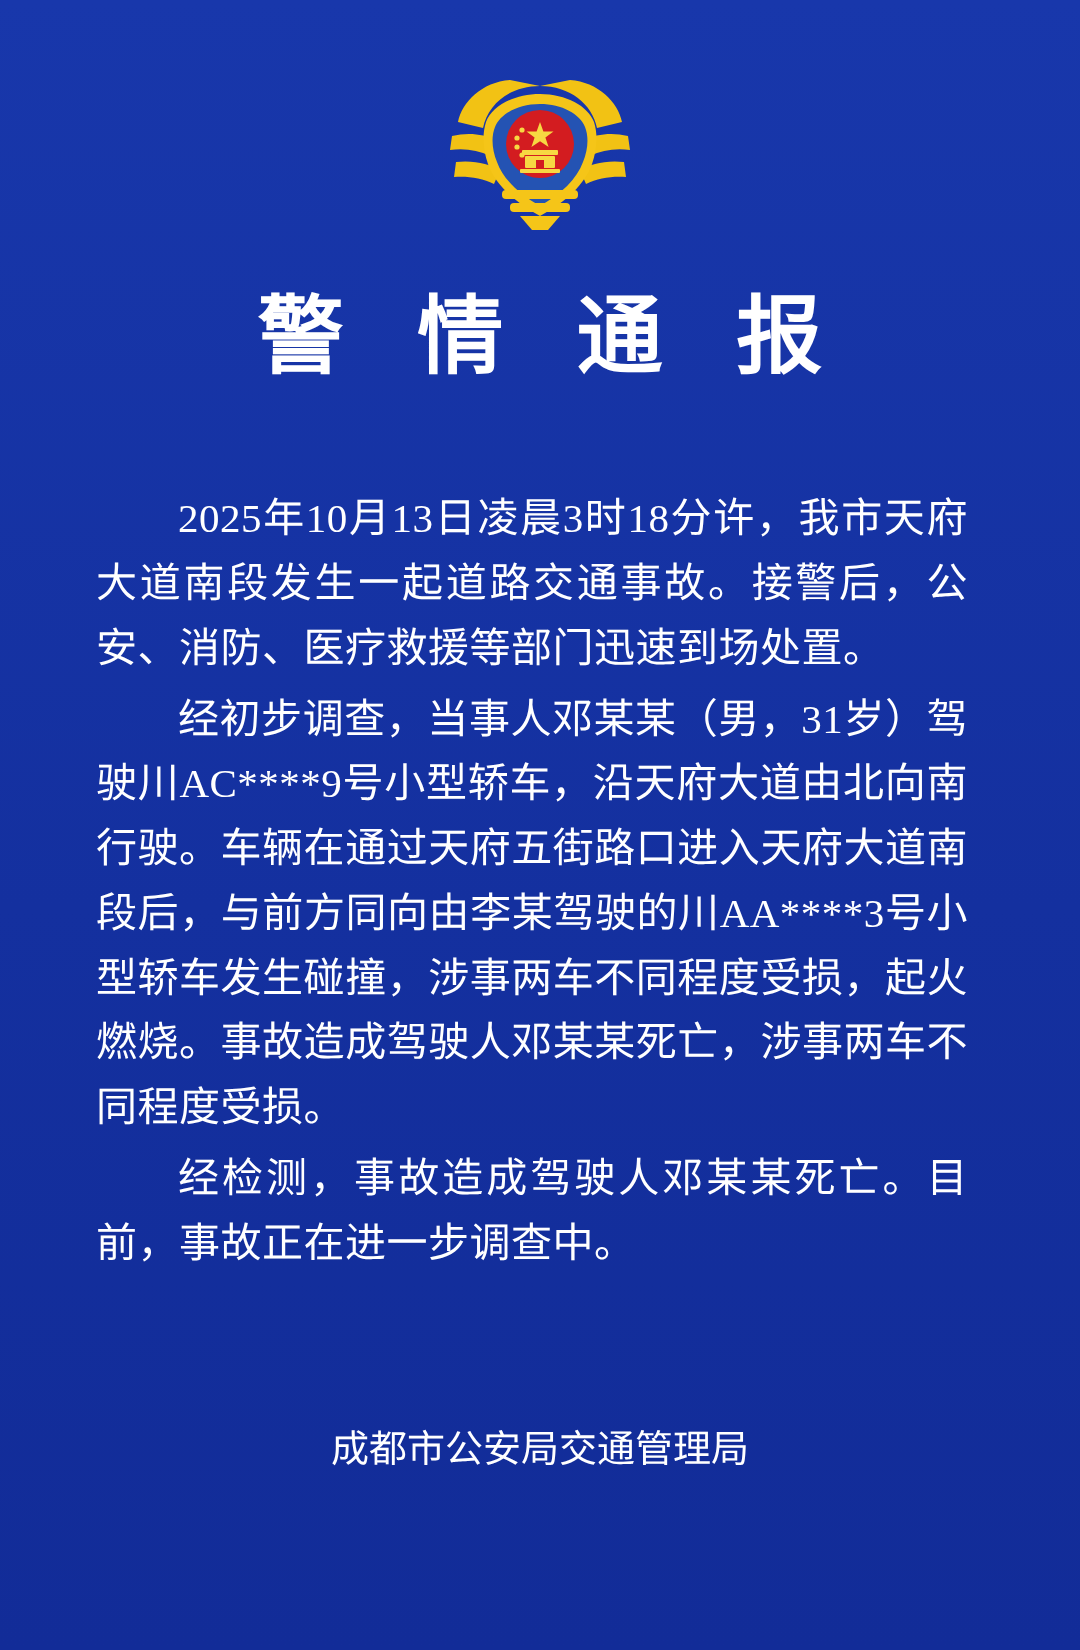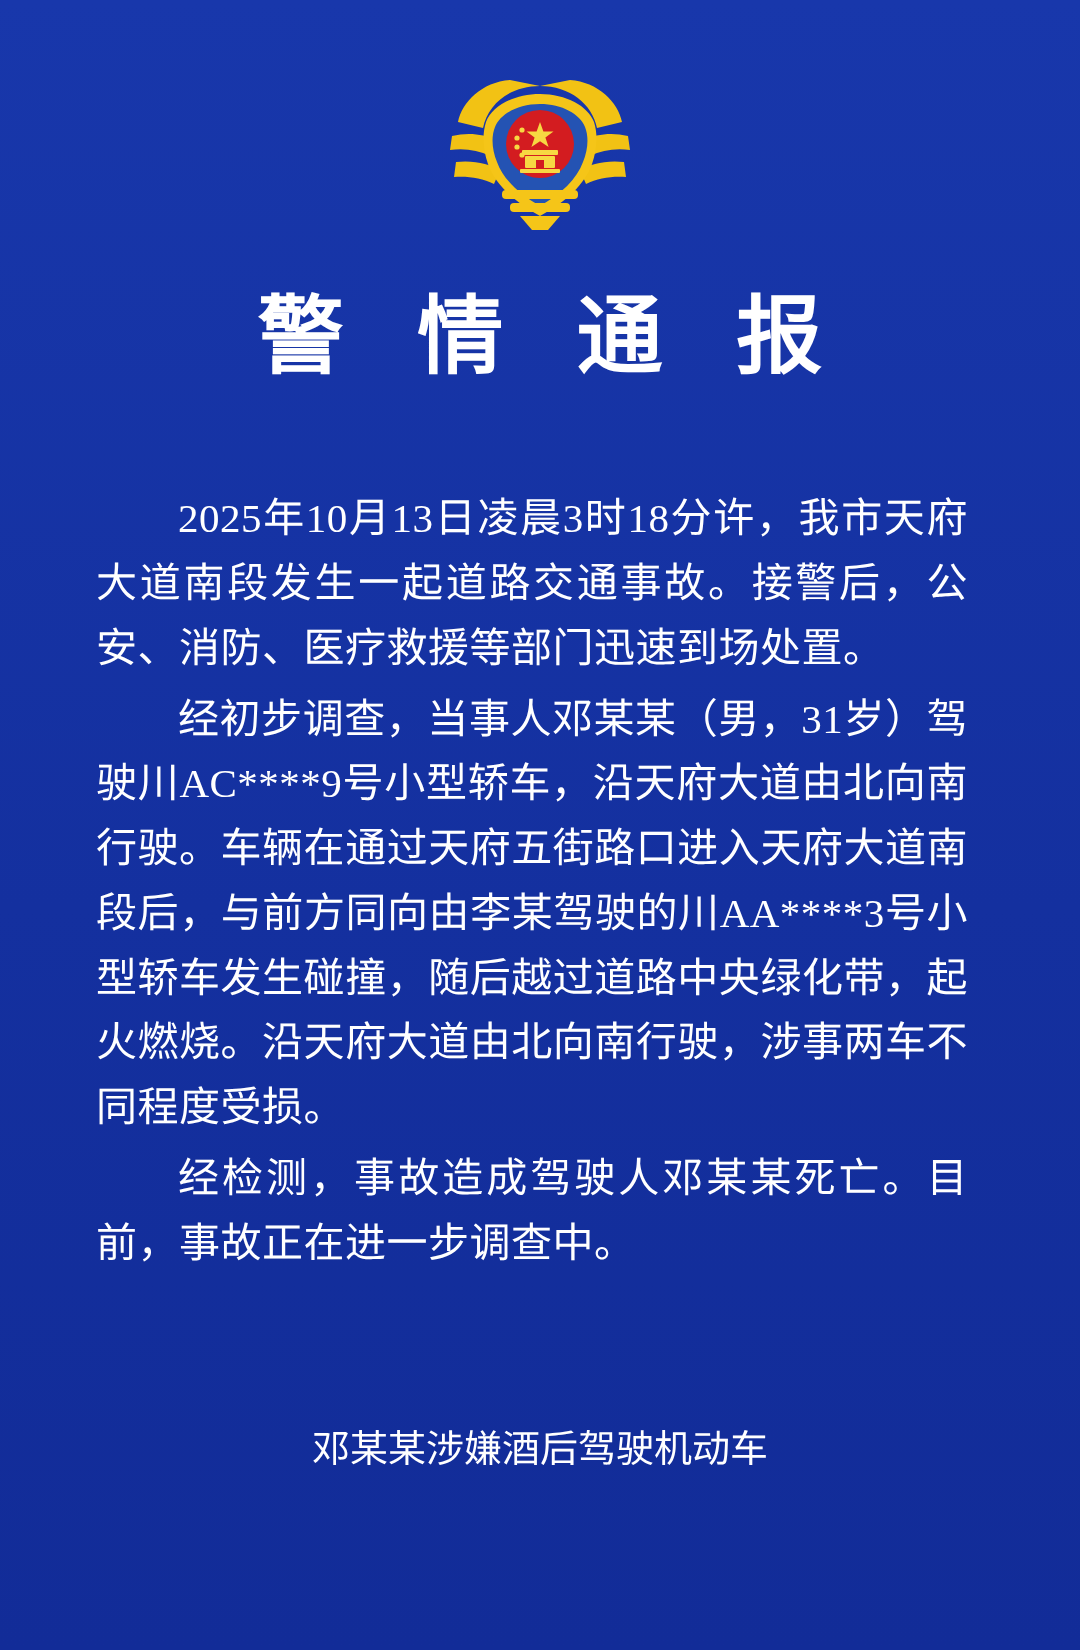--- a/index.html
+++ b/index.html
@@ -120,21 +120,21 @@
         <rect x="70" y="125" width="60" height="9" rx="4"></rect>
         <path d="M80 138 L120 138 L108 152 L92 152 Z"></path>
       </g>
     </svg>
   </div>
 
   <h1 class="title">警 情 通 报</h1>
 
   <div class="body-text">
     <p class="para">2025年10月13日凌晨3时18分许，我市天府大道南段发生一起道路交通事故。接警后，公安、消防、医疗救援等部门迅速到场处置。</p>
-    <p class="para">经初步调查，当事人邓某某（男，31岁）驾驶川AC****9号小型轿车，沿天府大道由北向南行驶。车辆在通过天府五街路口进入天府大道南段后，与前方同向由李某驾驶的川AA****3号小型轿车发生碰撞，随后越过道路中央绿化带，起火燃烧。沿天府大道由北向南行驶，涉事两车不同程度受损。</p>
+    <p class="para">经初步调查，当事人邓某某（男，31岁）驾驶川AC****9号小型轿车，沿天府大道由北向南行驶。车辆在通过天府五街路口进入天府大道南段后，与前方同向由李某驾驶的川AA****3号小型轿车发生碰撞，涉事两车不同程度受损，起火燃烧。事故造成驾驶人邓某某死亡，涉事两车不同程度受损。</p>
     <p class="para">经检测，事故造成驾驶人邓某某死亡。目前，事故正在进一步调查中。</p>
   </div>
 
   <div class="signature">
-    <span class="sig-line">邓某某涉嫌酒后驾驶机动车</span>
+    <span class="sig-line">成都市公安局交通管理局</span>
   </div>
 
 </div>
 
 </body></html>

